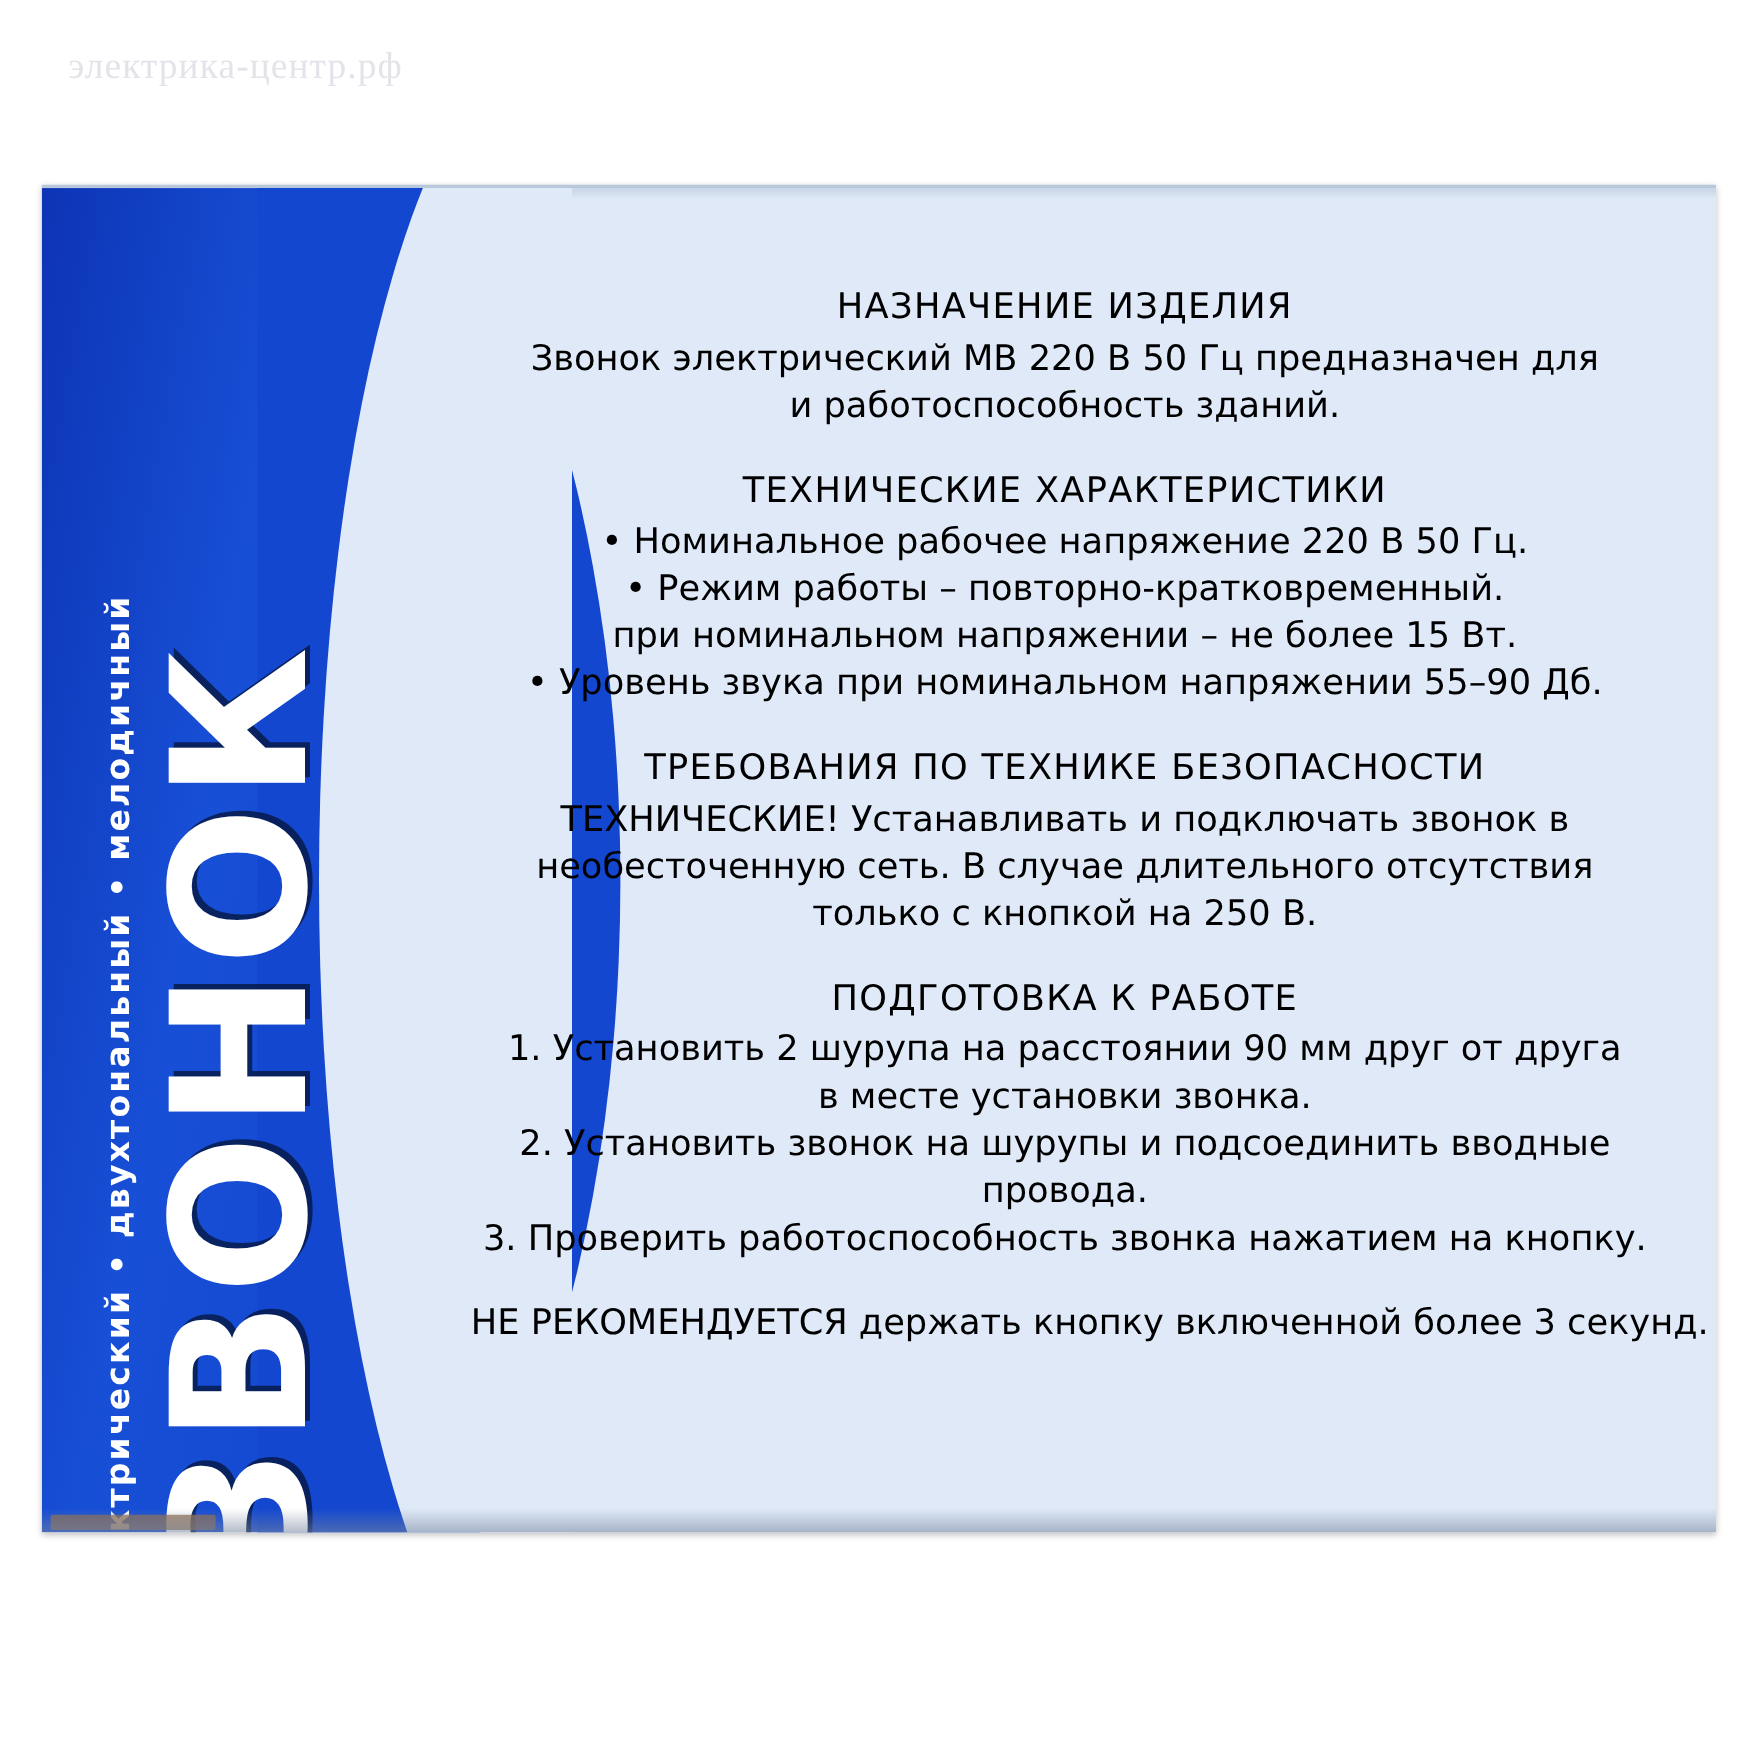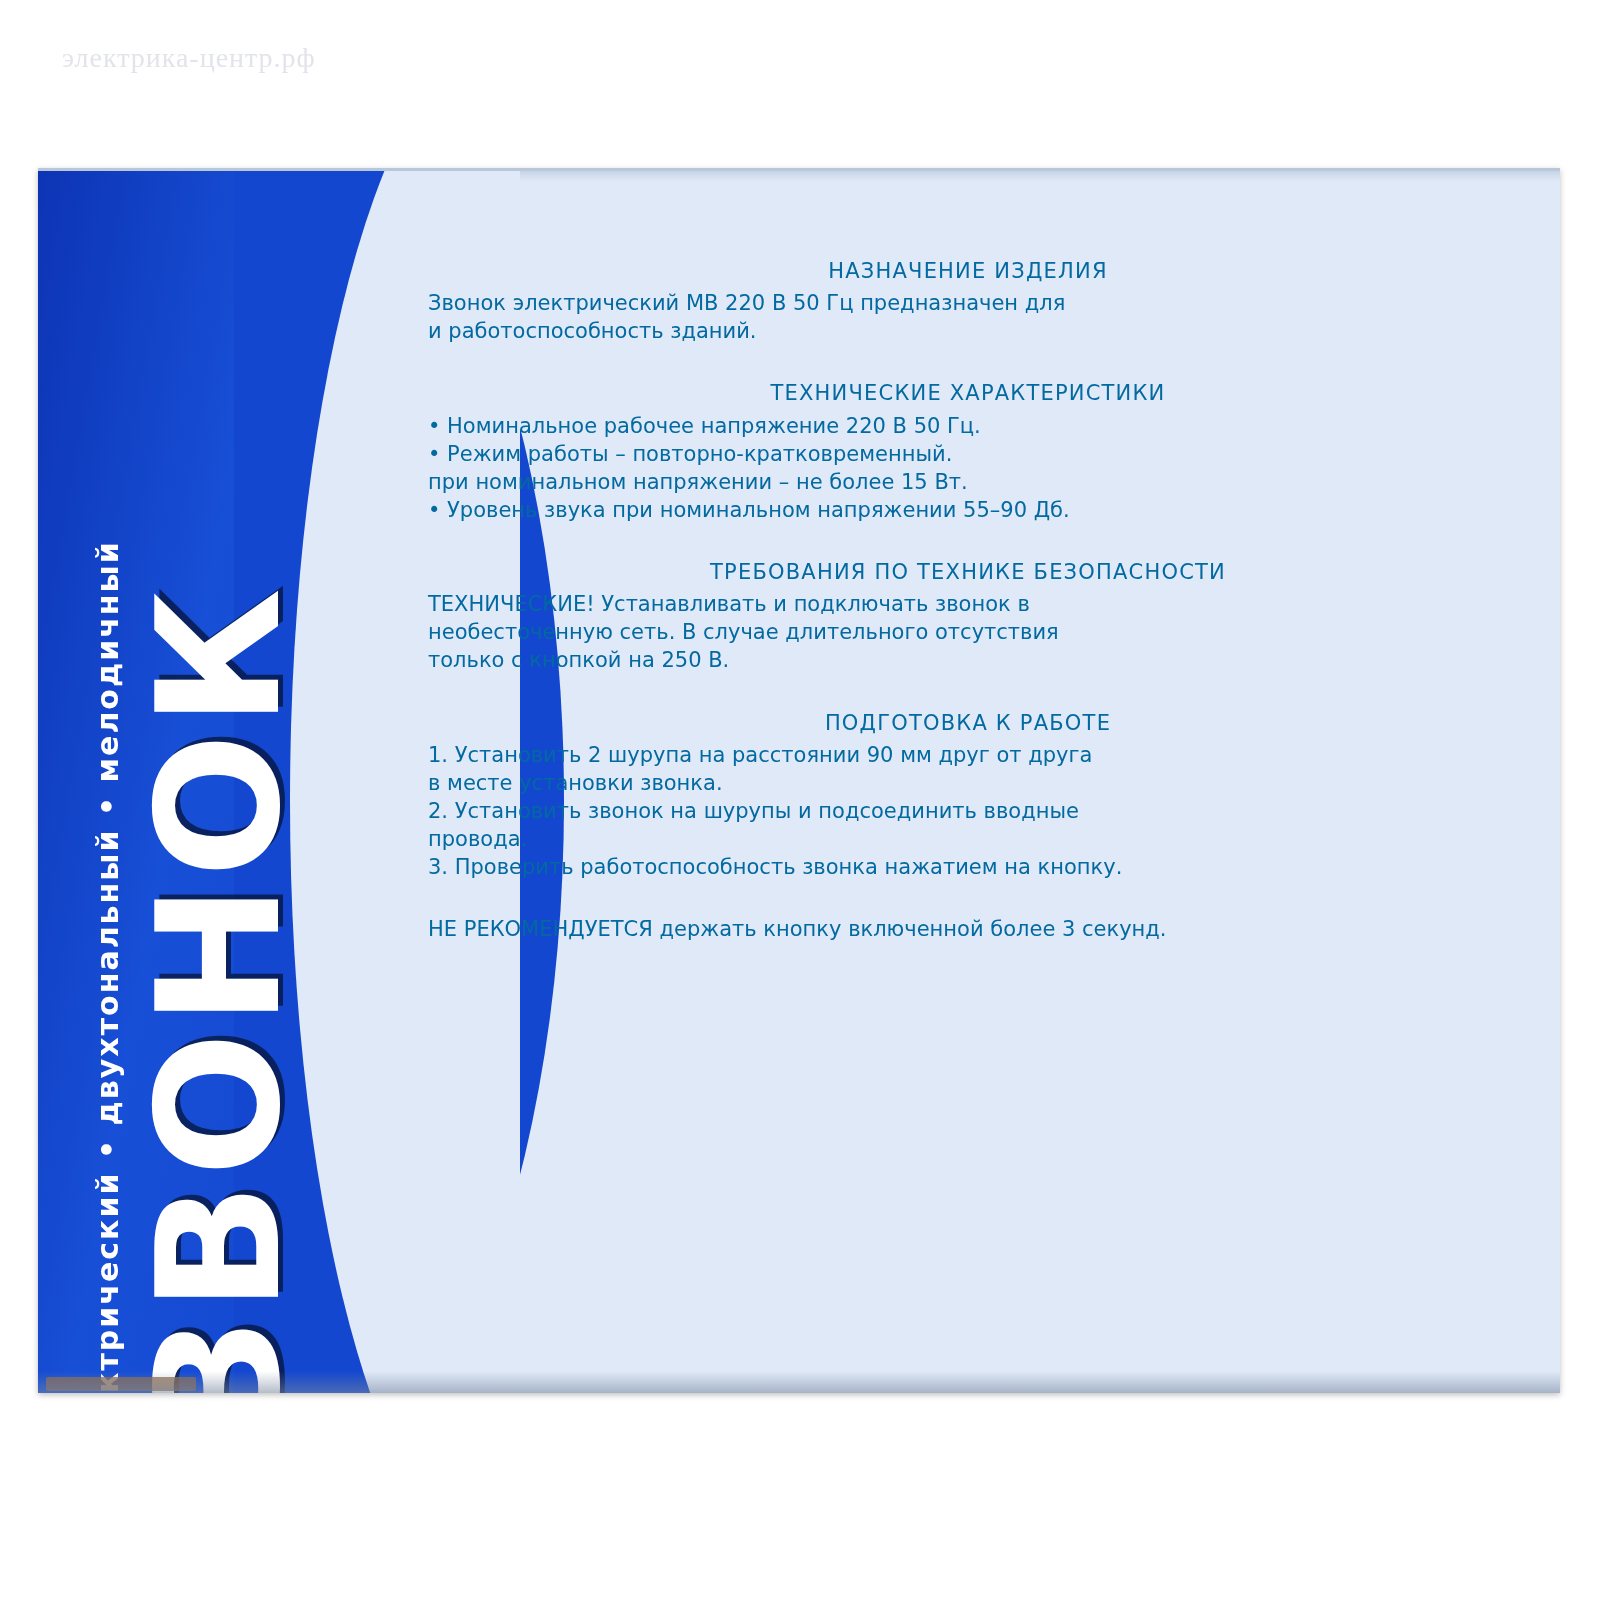--- a/index.html
+++ b/index.html
@@ -21,21 +21,21 @@
     width: 1600px;
     height: 1600px;
     background: #ffffff;
   }
 
   
   #watermark {
     position: absolute;
     left: 62px;
     top: 42px;
-    font-size: 28px;
+    font-size: 34px;
     letter-spacing: 1px;
     color: #e2e4ea;
     font-family: "Liberation Serif", serif;
     white-space: nowrap;
     user-select: none;
   }
 
   
   #box {
     position: absolute;
@@ -141,33 +141,33 @@
     white-space: nowrap;
     user-select: none;
   }
 
   
   #content {
     position: absolute;
     left: 390px;
     top: 86px;
     width: 1080px;
-    color: #0369a1;
+    color: #000000;
     font-family: "DejaVu Sans", sans-serif;
-    font-size: 21px;
+    font-size: 32px;
     line-height: 1.34;
   }
   .section { margin-bottom: 34px; }
   .sec-head {
     text-align: center;
     letter-spacing: 1.2px;
     margin-bottom: 4px;
     white-space: nowrap;
   }
-  .line { white-space: nowrap; }
+  .line { white-space: nowrap; text-align: center; }
   #note {
     margin-top: 26px;
     white-space: nowrap;
   }
 </style>
 </head>
 <body>
 
 <div id="photo">
 

